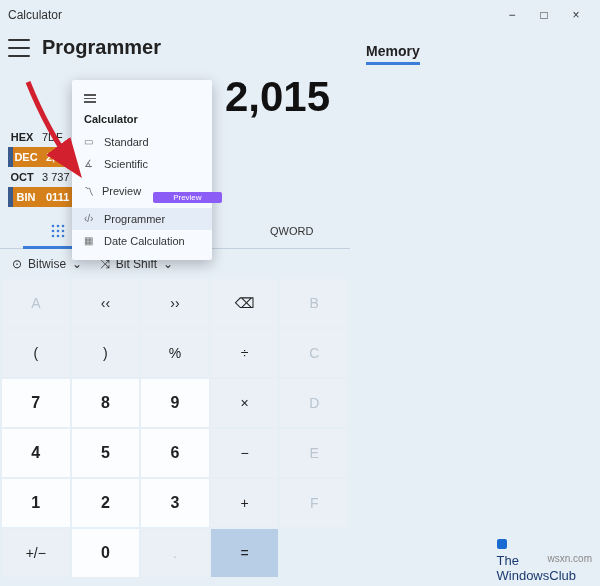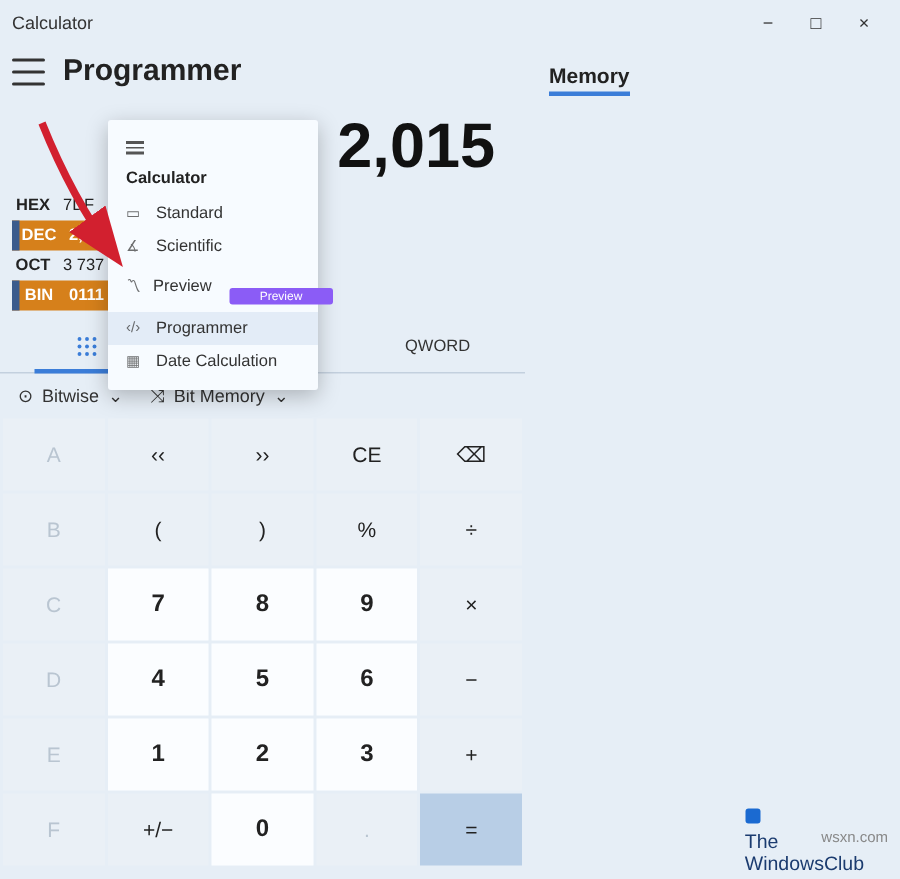--- a/index.html
+++ b/index.html
@@ -183,30 +183,29 @@
     </div>
 
     <div class="funcrow">
       <div class="funcctl">
           <span>⊙</span>
           <span>Bitwise</span>
           <span>⌄</span>
         </div>
       <div class="funcctl">
           <span>⤨</span>
-          <span>Bit Memory</span>
+          <span>Bit Shift</span>
           <span>⌄</span>
         </div>
     </div>
 
     <div class="keypad" style="grid-template-columns: repeat(5, 1fr);">
       <div class="key disabled">A</div>
       <div class="key">‹‹</div>
       <div class="key">››</div>
-      <div class="key">CE</div>
       <div class="key">⌫</div>
 
       <div class="key disabled">B</div>
       <div class="key">(</div>
       <div class="key">)</div>
       <div class="key">%</div>
       <div class="key">÷</div>
 
       <div class="key disabled">C</div>
       <div class="key num">7</div>

